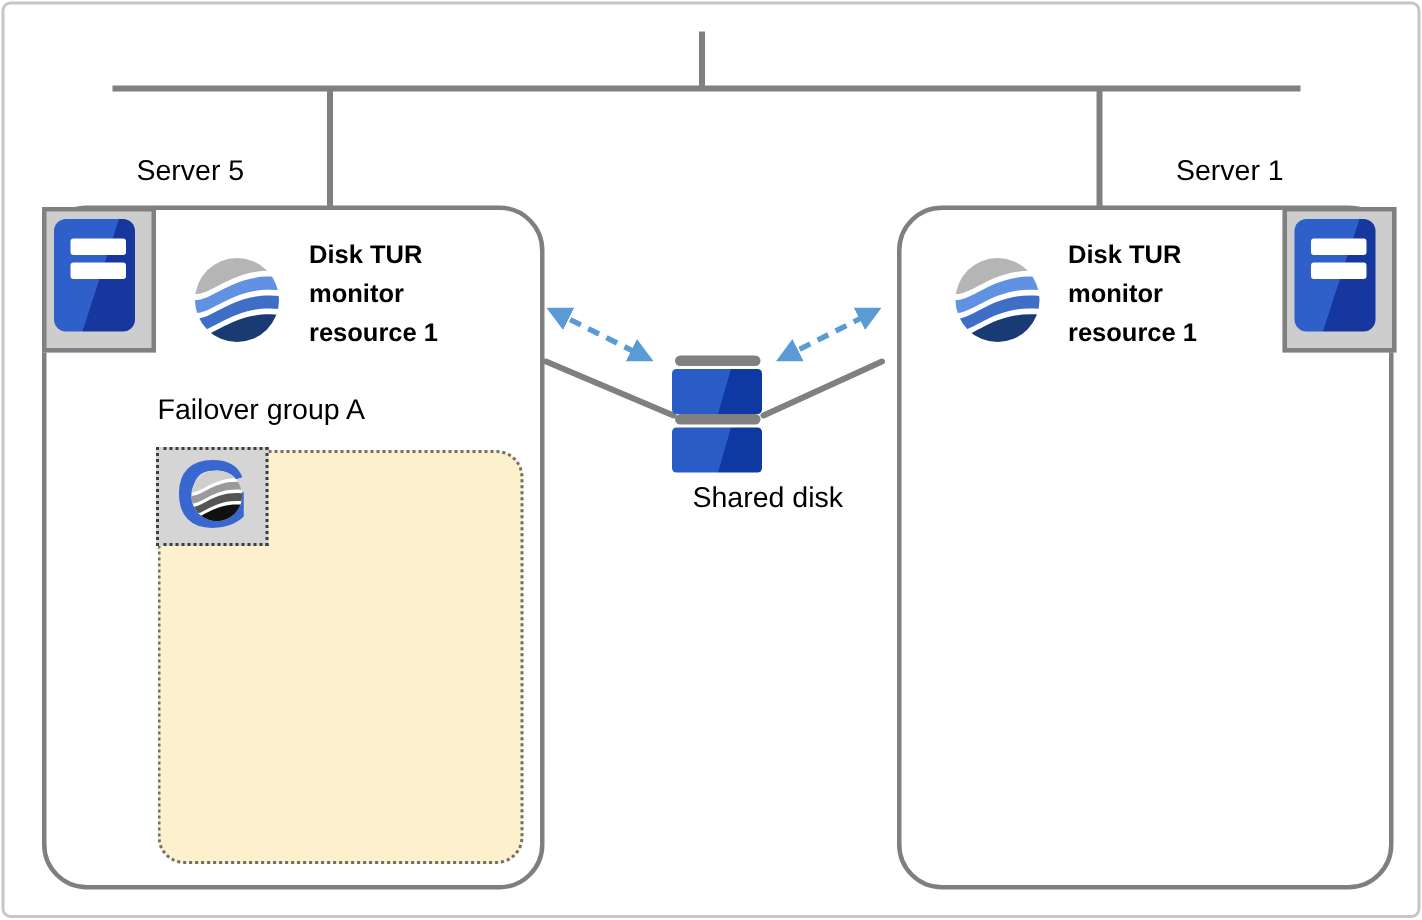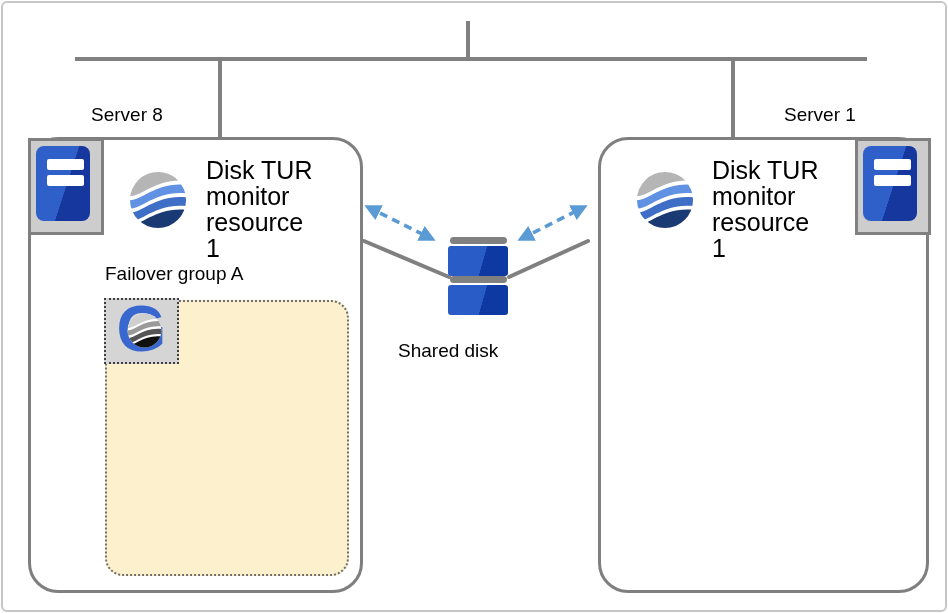--- a/index.html
+++ b/index.html
@@ -21,22 +21,22 @@
   .server-box{position:absolute;top:137px;height:450px;background:#fff;
     border:3px solid var(--box-border,#7F7F7F);border-radius:30px;z-index:2;}
   .s1{left:28px;width:329px;}
   .s2{left:598px;width:325px;}
 
   
   .diagram-label{position:absolute;font-size:19px;line-height:22px;z-index:6;white-space:nowrap;}
   .server1-label{left:91px;top:104px;}
   .server2-label{left:784px;top:104px;}
   .group-label{left:105px;top:263px;width:222px;text-align:left;}
-  .shared-disk-label{left:398px;top:340px;width:164px;text-align:left;}
-  .monitor-text{position:absolute;font-size:25px;line-height:26px;width:115px;z-index:6;white-space:normal;}
+  .shared-disk-label{left:398px;top:322px;width:164px;text-align:right;}
+  .monitor-text{position:absolute;font-size:17px;line-height:26px;width:115px;z-index:6;white-space:normal;font-weight:bold;}
   .m1{left:206px;top:157px;}
   .m2{left:712px;top:157px;}
 
   
   .group-box{position:absolute;left:105px;top:300px;width:240px;height:272px;
     background:var(--group-fill,#FDF0CC);border:2px dotted #6e6e6e;border-radius:18px;z-index:3;}
   .g-icon{position:absolute;left:104px;top:298px;width:71px;height:62px;
     background:#d5d5d5;border:2px dotted #3e3e3e;z-index:4;}
   .g-letter{position:absolute;inset:0;text-align:center;font-size:64px;font-weight:bold;
     line-height:58px;color:var(--group-letter-blue,#3767CF);}
@@ -93,21 +93,21 @@
   <line class="edge" x1="733" y1="59" x2="733" y2="139"></line>
   <line class="diag" x1="364" y1="241" x2="449" y2="277"></line>
   <line class="diag" x1="509" y1="277" x2="588" y2="241"></line>
   <line class="dash-arrow" x1="368" y1="207" x2="432" y2="239" marker-start="url(#ah)" marker-end="url(#ah)"></line>
   <line class="dash-arrow" x1="521" y1="239" x2="584" y2="207" marker-start="url(#ah)" marker-end="url(#ah)"></line>
 </svg>
 
 <div class="server-box s1"></div>
 <div class="server-box s2"></div>
 
-<div class="diagram-label server1-label">Server 8</div>
+<div class="diagram-label server1-label">Server 5</div>
 <div class="diagram-label server2-label">Server 1</div>
 
 <div class="group-box"></div>
 <div class="diagram-label group-label">Failover group A</div>
 
 <div class="g-icon">
   <div class="g-letter">G</div>
   <svg class="g-sphere" viewBox="0 0 60 60">
     <defs>
         <clipPath id="gs">

